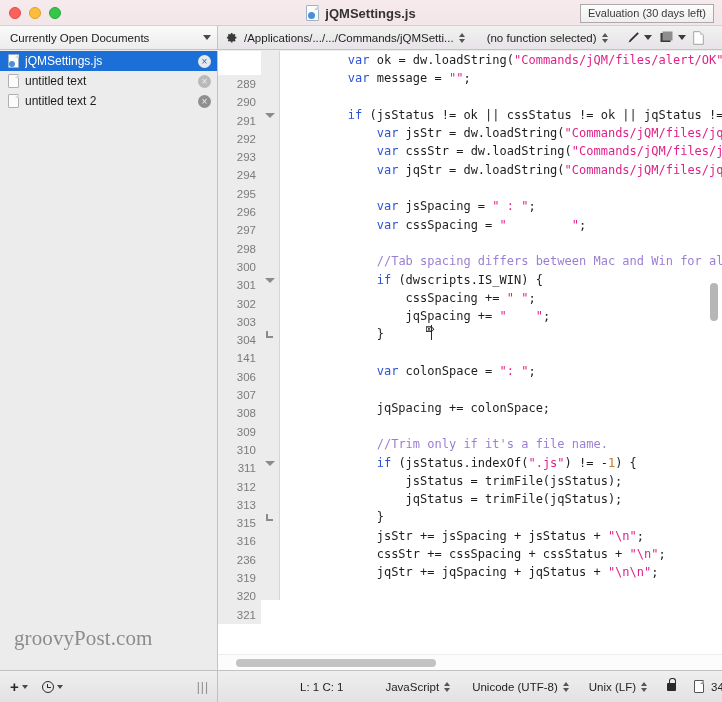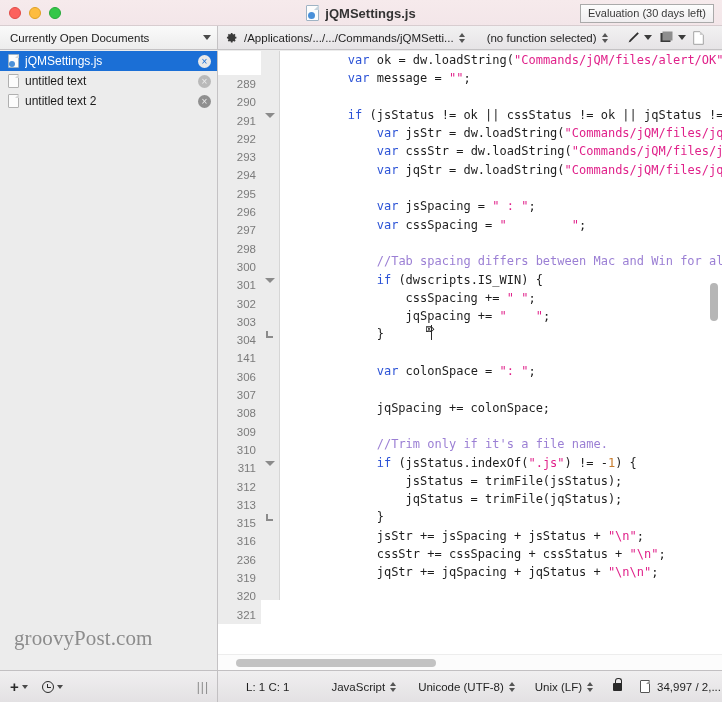--- a/index.html
+++ b/index.html
@@ -586,21 +586,21 @@
         <span class="plus">+</span>
         <span class="tiny-chev"></span>
       </span>
       <span class="sb-btn">
         <span class="clock-ic"></span>
         <span class="tiny-chev"></span>
       </span>
       <span class="grip">|||</span>
     </div>
     <div class="sb-right">
-      <span class="sb-item" style="margin-left:28px;">L: 1 C: 1</span>
+      <span class="sb-item" style="margin-left:82px;">L: 1 C: 1</span>
       <span class="sb-item" style="margin-left:42px;">
         <span>JavaScript</span>
         <span class="updown">
             <i class="u"></i>
             <i class="d"></i>
           </span>
       </span>
       <span class="sb-item" style="margin-left:22px;">
         <span>Unicode (UTF-8)</span>
         <span class="updown">

